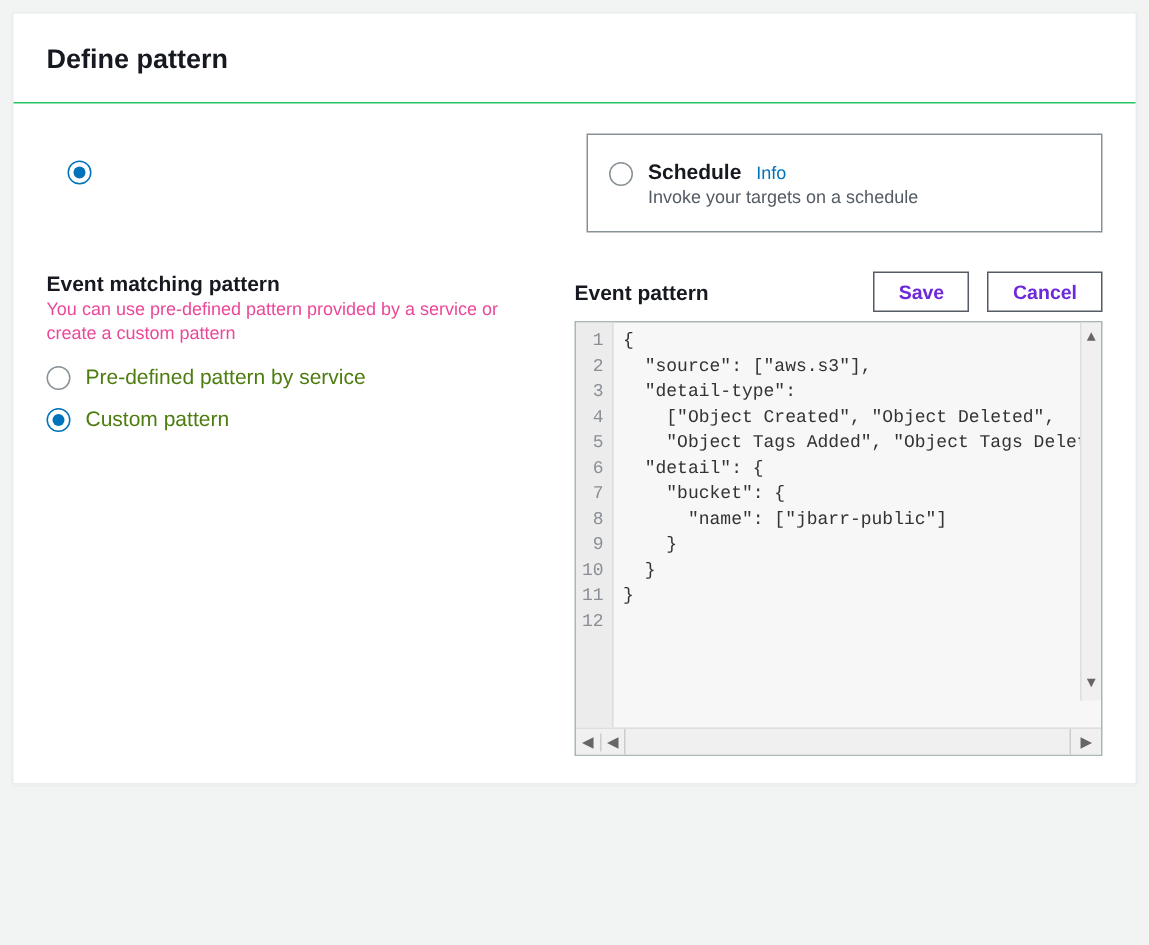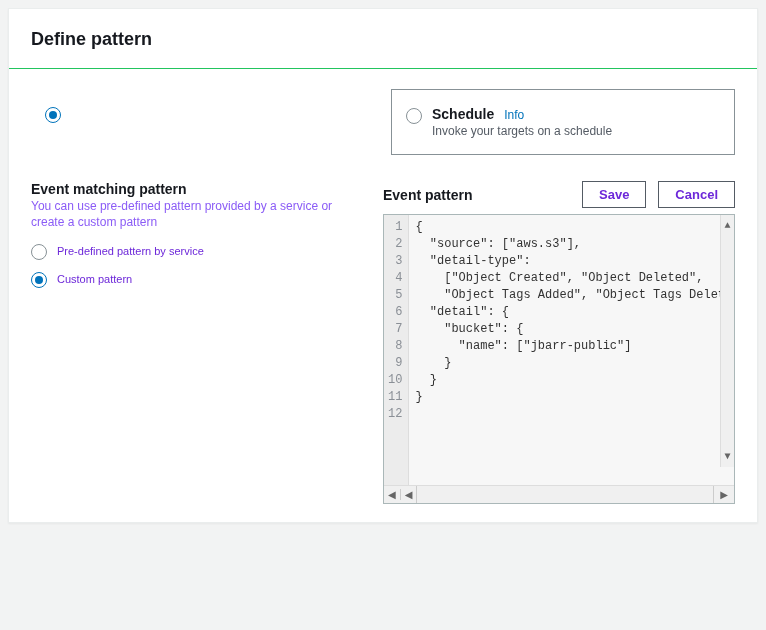--- a/index.html
+++ b/index.html
@@ -90,34 +90,34 @@
     }
     .left-col { flex: 0 0 330px; }
     .right-col { flex: 1; min-width:0; }
     .section-title {
       font-size: 14px;
       font-weight: 700;
       color:#16191f;
     }
     .section-sub {
       font-size: 12px;
-      color:#8b5cf6;
+      color:#ec4899;
       margin-top:2px;
       margin-bottom: 12px;
       line-height:1.3;
     }
     .radio-line {
       display:flex;
       align-items:center;
       gap:10px;
       margin-bottom: 10px;
     }
     .radio-line .lbl {
-      font-size:11px;
-      color:#6d28d9;
+      font-size:14px;
+      color:#4d7c0f;
     }
     .right-head {
       display:flex;
       align-items:center;
       justify-content:space-between;
       margin-bottom: 6px;
     }
     .btn {
       font-size: 13px;
       font-weight:700;

